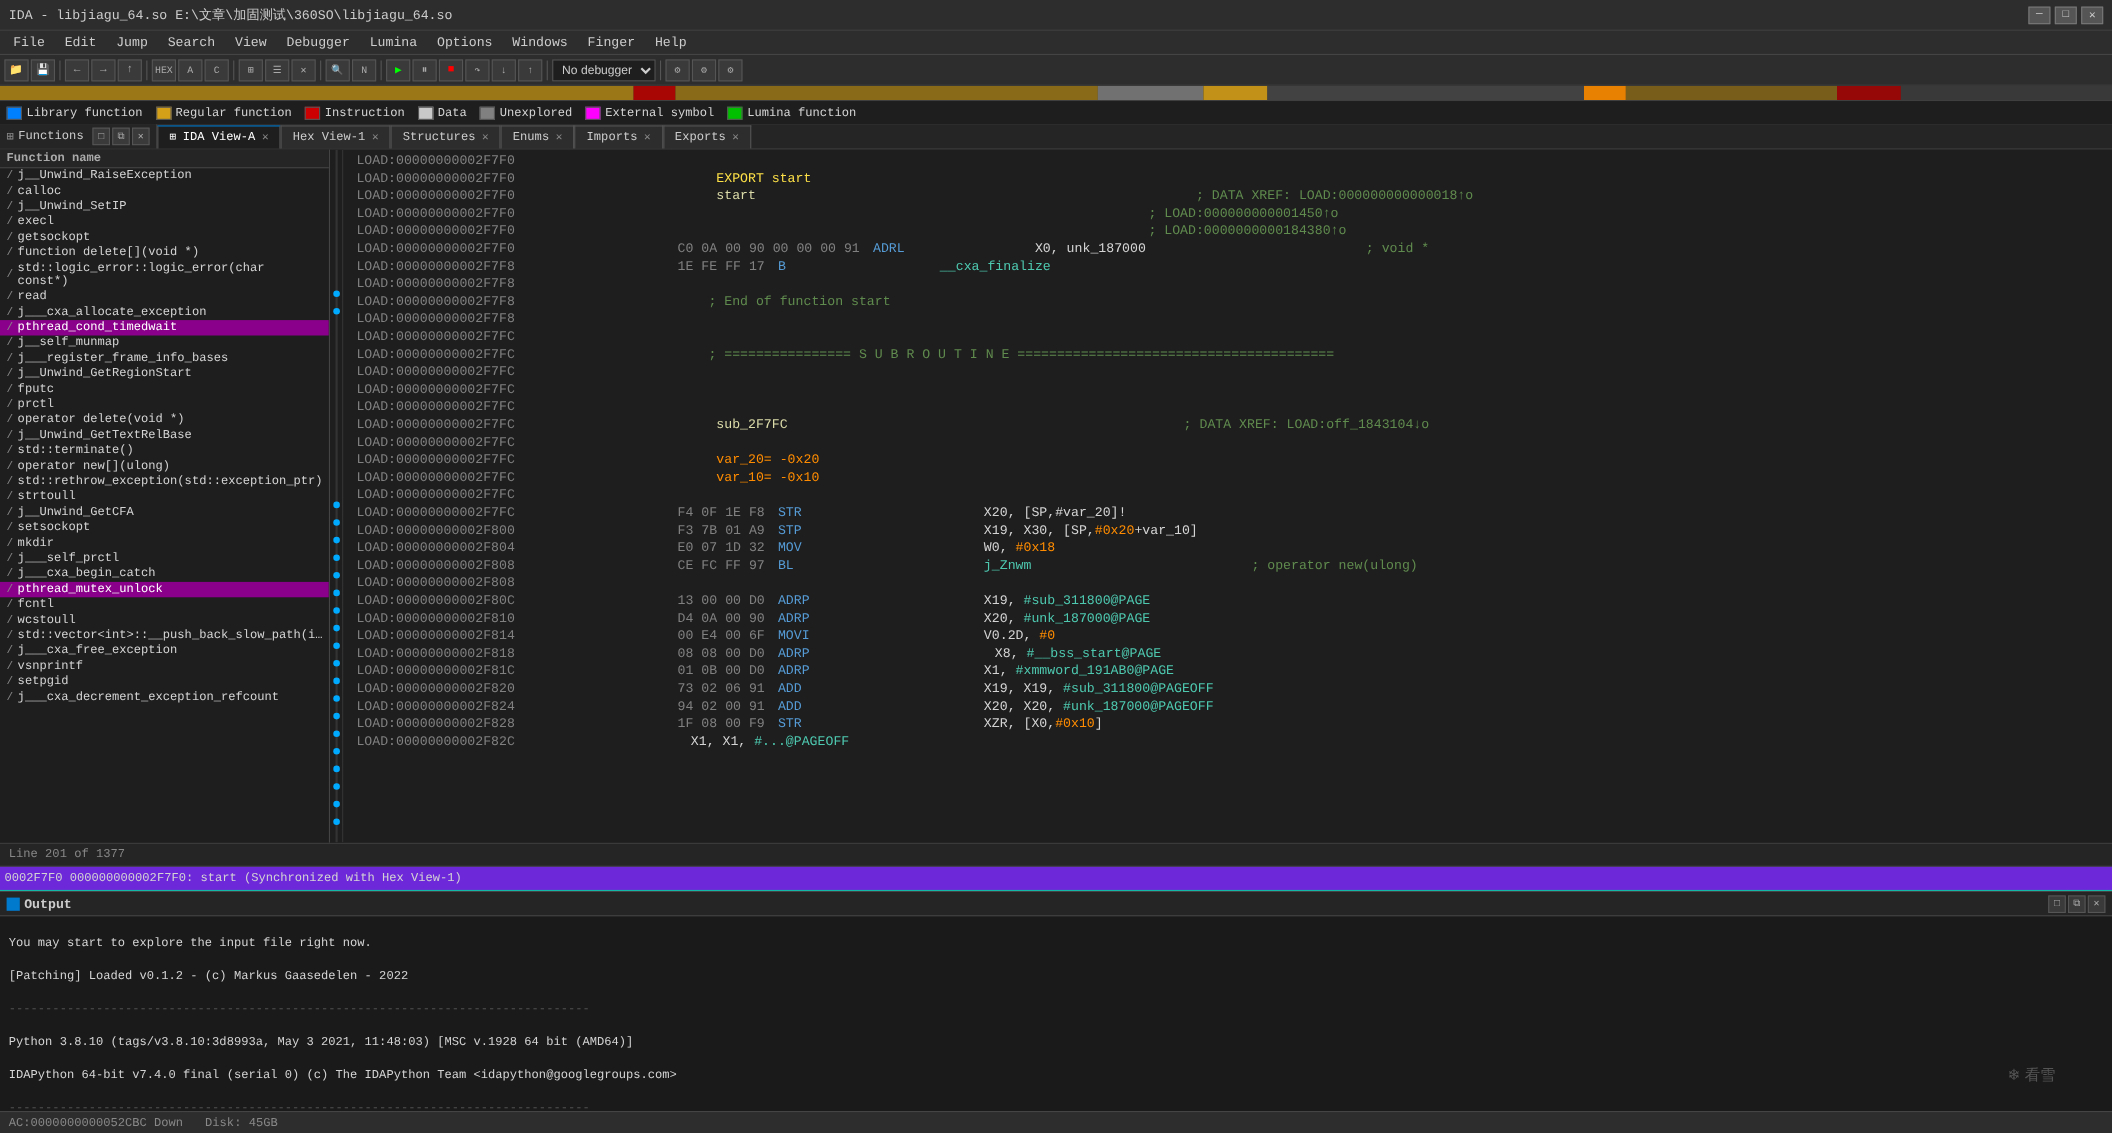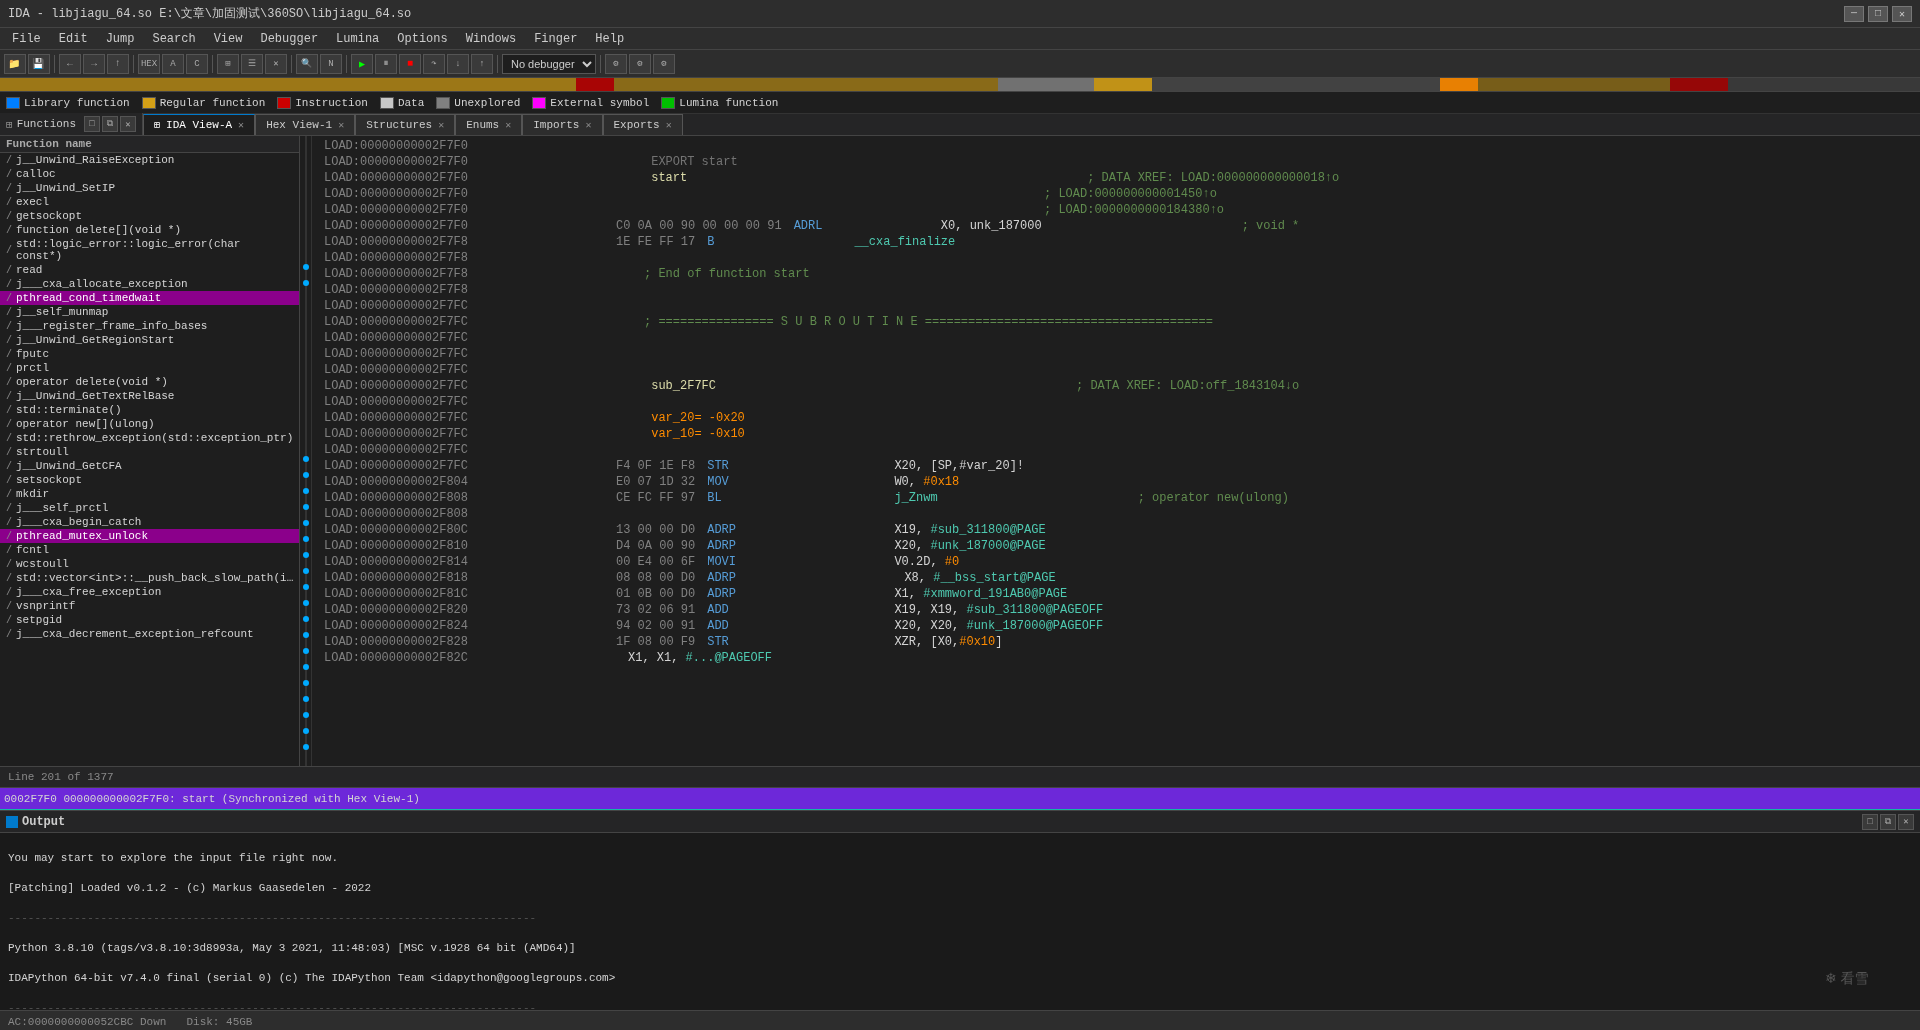--- a/index.html
+++ b/index.html
@@ -236,21 +236,21 @@
       color: #808080;
       min-width: 280px;
       flex-shrink: 0;
     }
     .line-mnemonic {
       color: #569cd6;
       min-width: 120px;
       flex-shrink: 0;
     }
     .line-label { color: #dcdcaa; }
-    .line-export { color: #737373; }
+    .line-export { color: #fde047; }
 
     
     #output-panel {
       height: 200px;
       background: #1a1a1a;
       border-top: 1px solid #444;
       display: flex;
       flex-direction: column;
     }
     #output-header {
@@ -726,20 +726,27 @@
           <span class="line-addr">LOAD:00000000002F7FC</span>
         </div>
         <div class="ida-line">
           <span class="line-addr">LOAD:00000000002F7FC</span>
           <span style="color:#808080;padding:0 12px;">F4 0F 1E F8</span>
           <span class="line-mnemonic">STR</span>
           <span style="padding-left:60px;">&nbsp;</span>
           <span style="color:#d4d4d4;">X20, [SP,#var_20]!</span>
         </div>
         <div class="ida-line">
+          <span class="line-addr">LOAD:00000000002F800</span>
+          <span style="color:#808080;padding:0 12px;">F3 7B 01 A9</span>
+          <span class="line-mnemonic">STP</span>
+          <span style="padding-left:60px;">&nbsp;</span>
+          <span style="color:#d4d4d4;">X19, X30, [SP,<span style="color:#ff8c00;">#0x20</span>+var_10]</span>
+        </div>
+        <div class="ida-line">
           <span class="line-addr">LOAD:00000000002F804</span>
           <span style="color:#808080;padding:0 12px;">E0 07 1D 32</span>
           <span class="line-mnemonic">MOV</span>
           <span style="padding-left:60px;">&nbsp;</span>
           <span style="color:#d4d4d4;">W0, <span style="color:#ff8c00;">#0x18</span></span>
         </div>
         <div class="ida-line">
           <span class="line-addr">LOAD:00000000002F808</span>
           <span style="color:#808080;padding:0 12px;">CE FC FF 97</span>
           <span class="line-mnemonic">BL</span>

